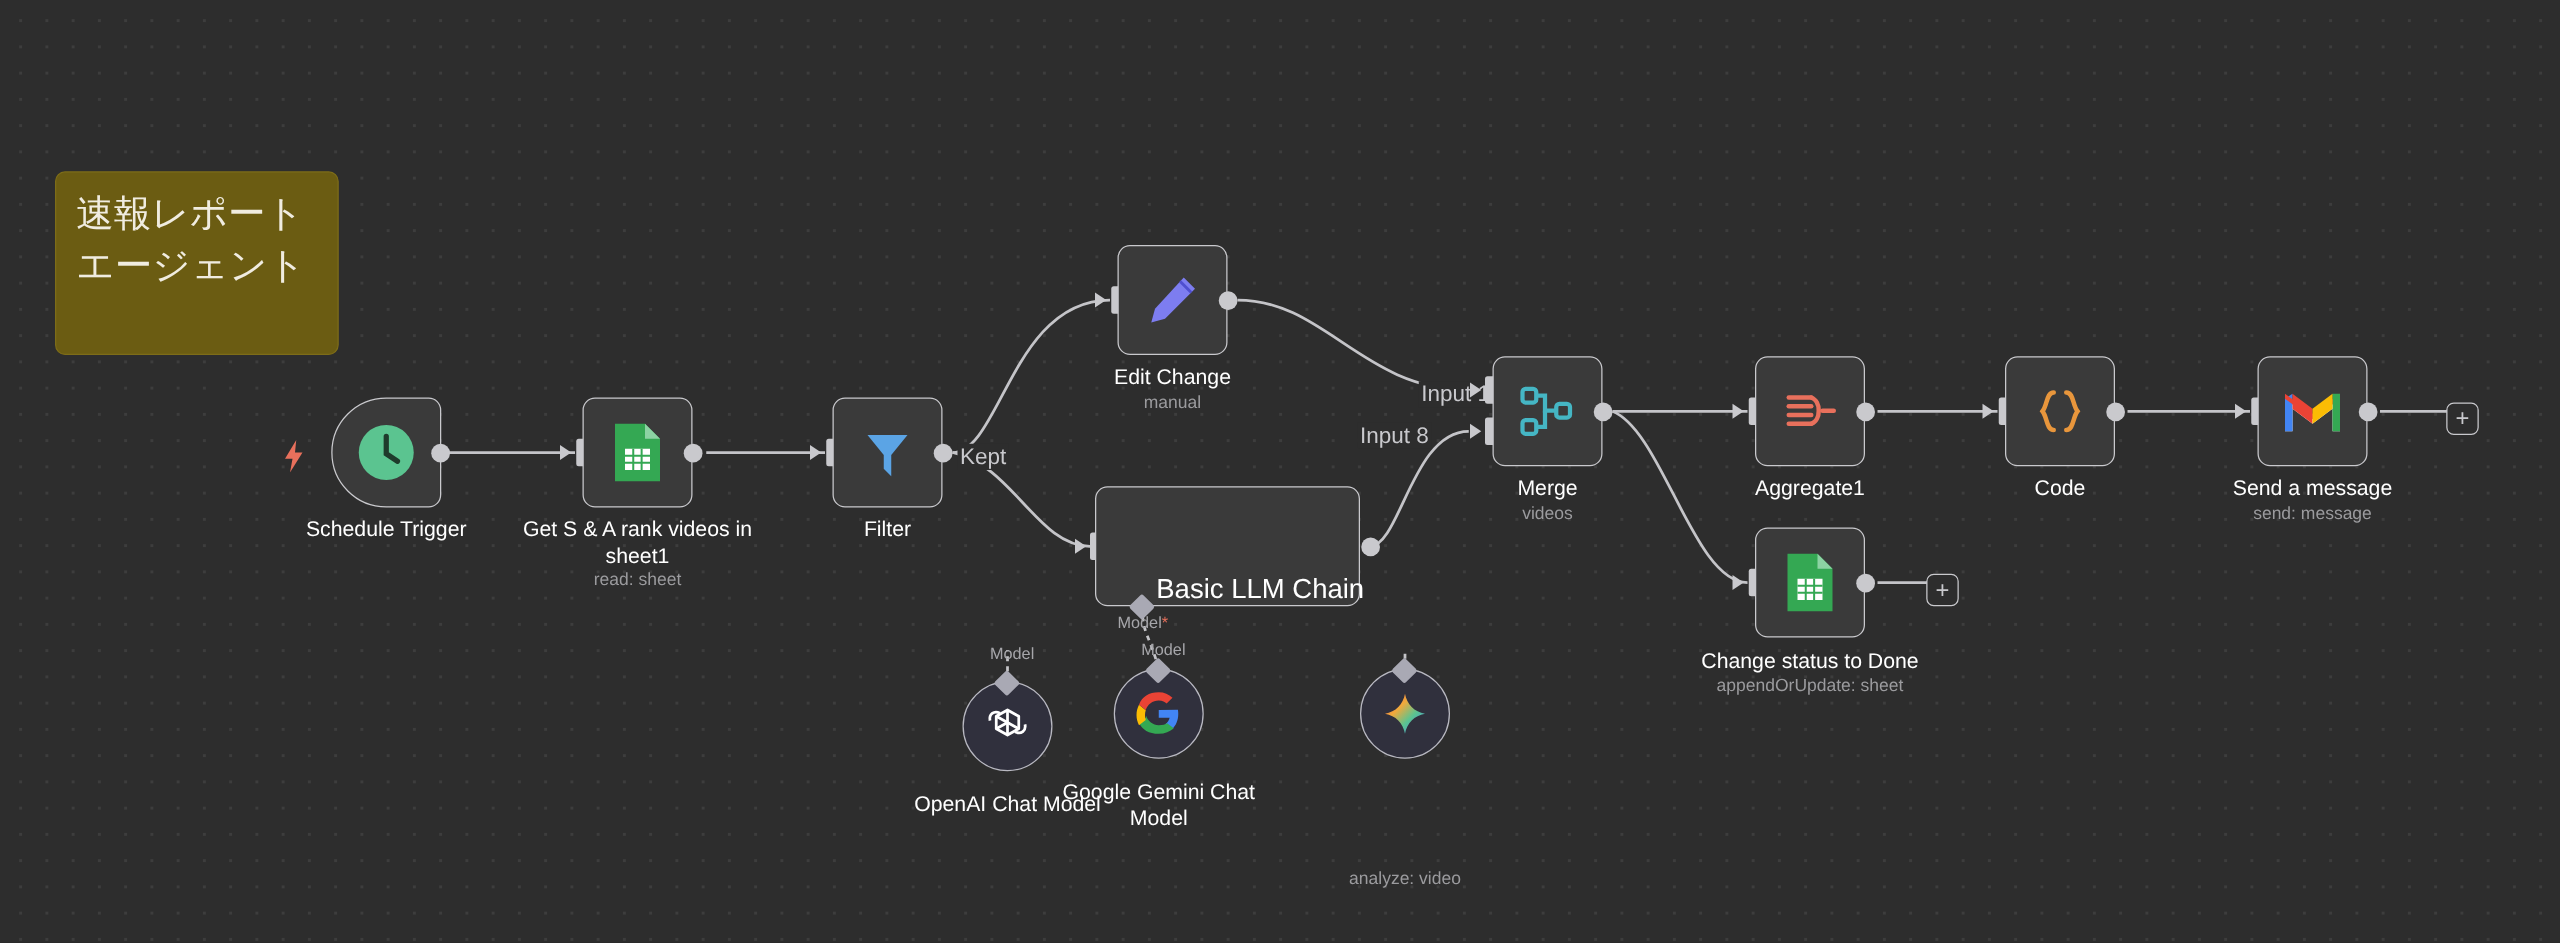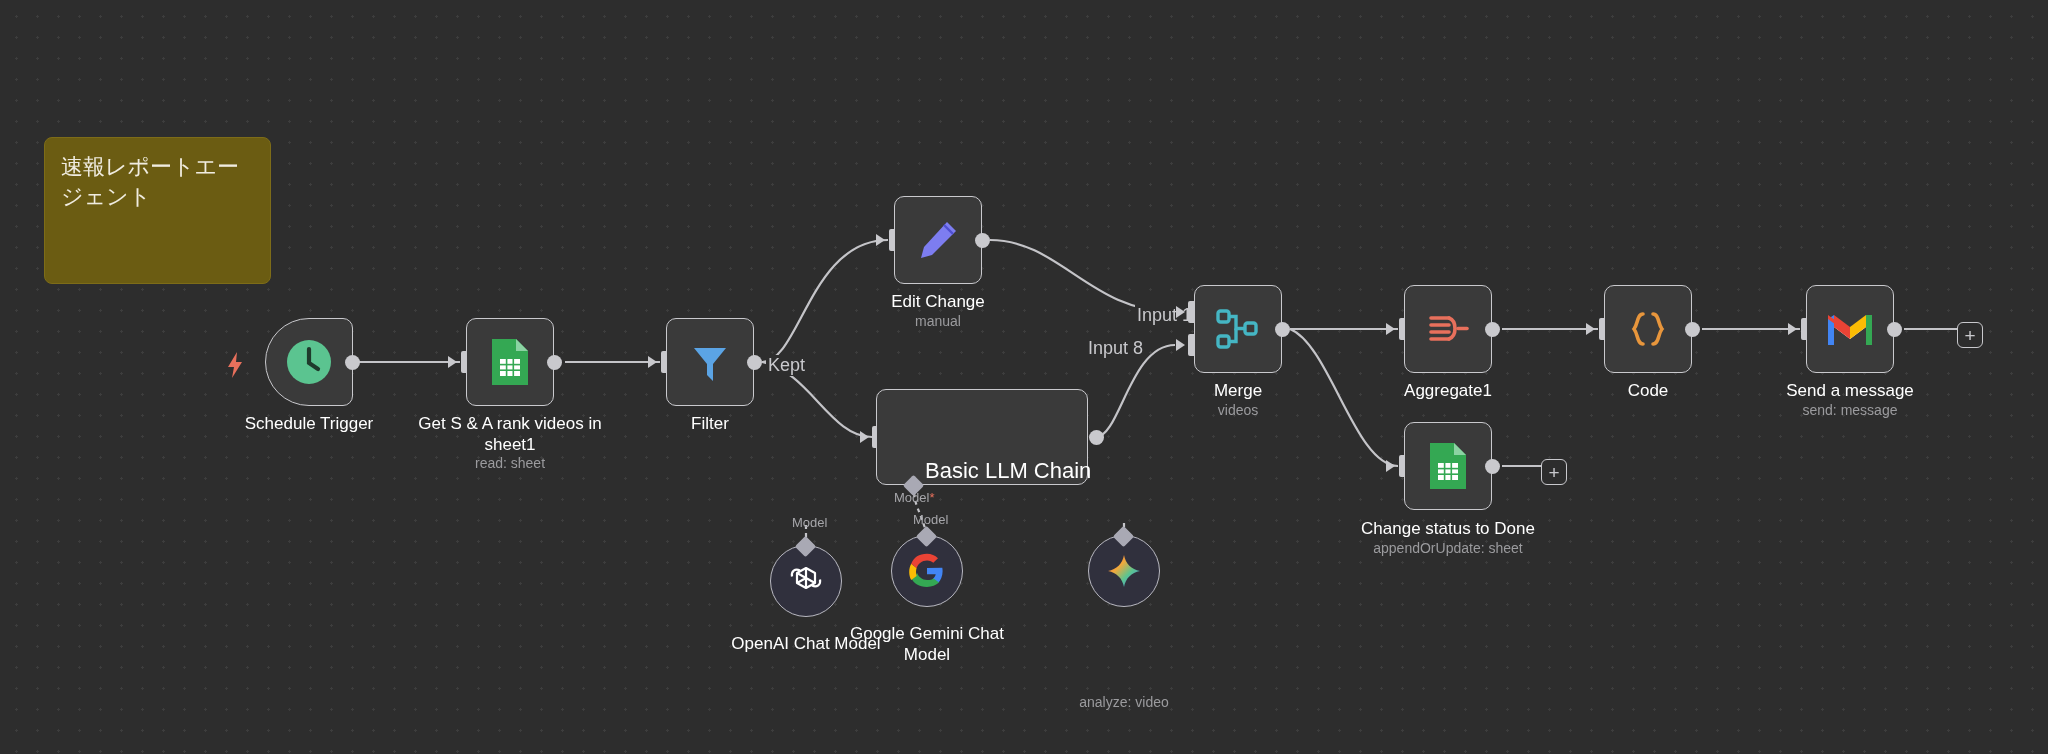--- a/index.html
+++ b/index.html
@@ -13,21 +13,21 @@
     background-position:6px 6px;
   }
 
   
   .sticky{
     position:absolute;border-radius:8px;
     background:#6b5c12;border:1px solid #7d6c18;
     box-sizing:border-box;padding:14px 16px;
   }
   .sticky-text{
-    color:#f0ece0;font-size:22px;line-height:1.35;
+    color:#f0ece0;font-size:30px;line-height:1.35;
     font-family:"DejaVu Sans","Liberation Sans",sans-serif;
     white-space:pre-wrap;
   }
 
   
   .node{
     position:absolute;box-sizing:border-box;
     background:#3a3a3a;border:1.6px solid #c9c9cd;
     border-radius:10px;
     display:flex;align-items:center;justify-content:center;

